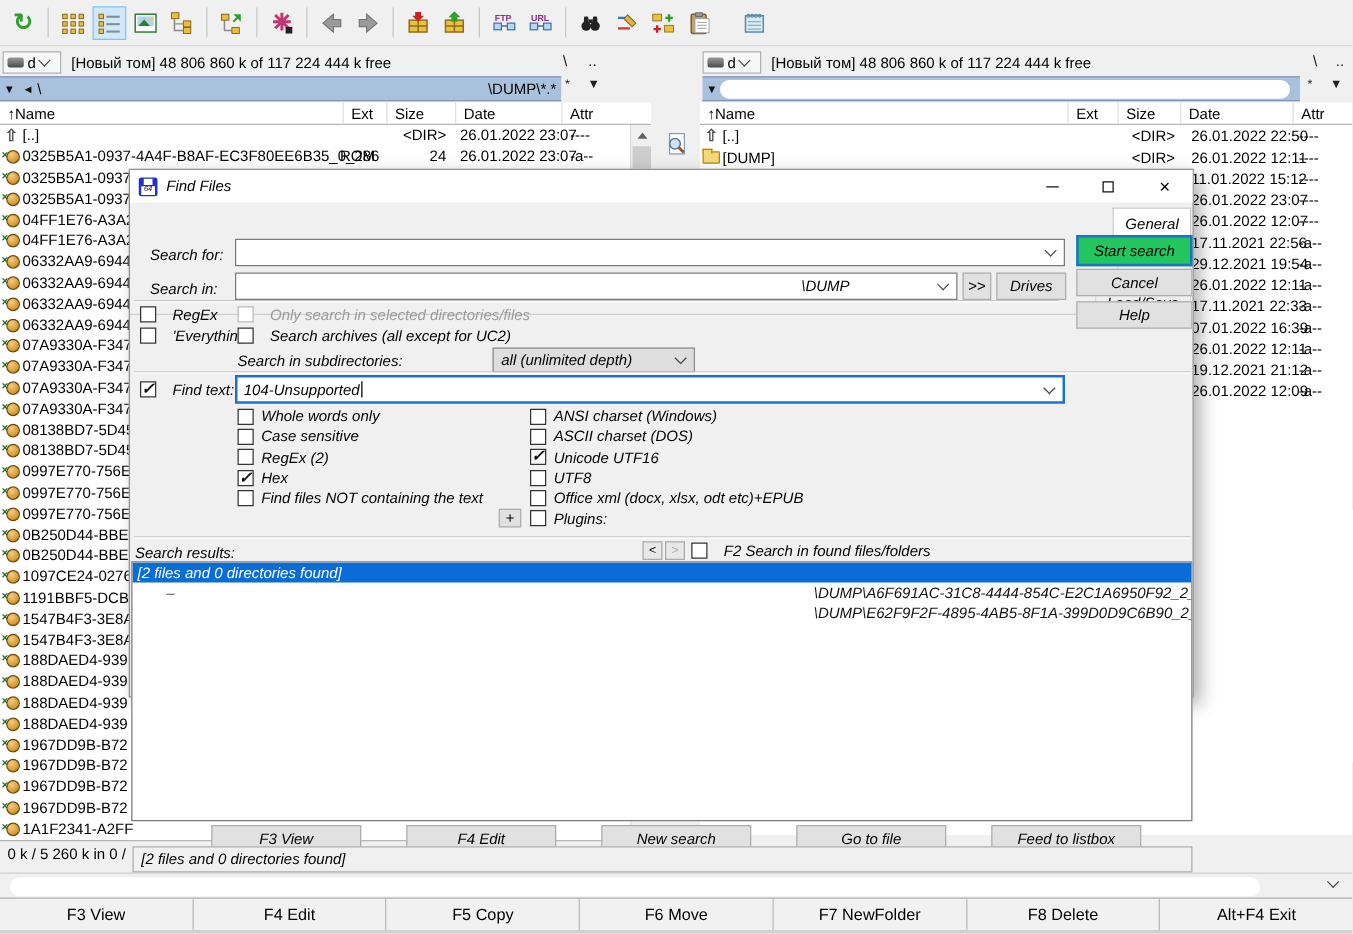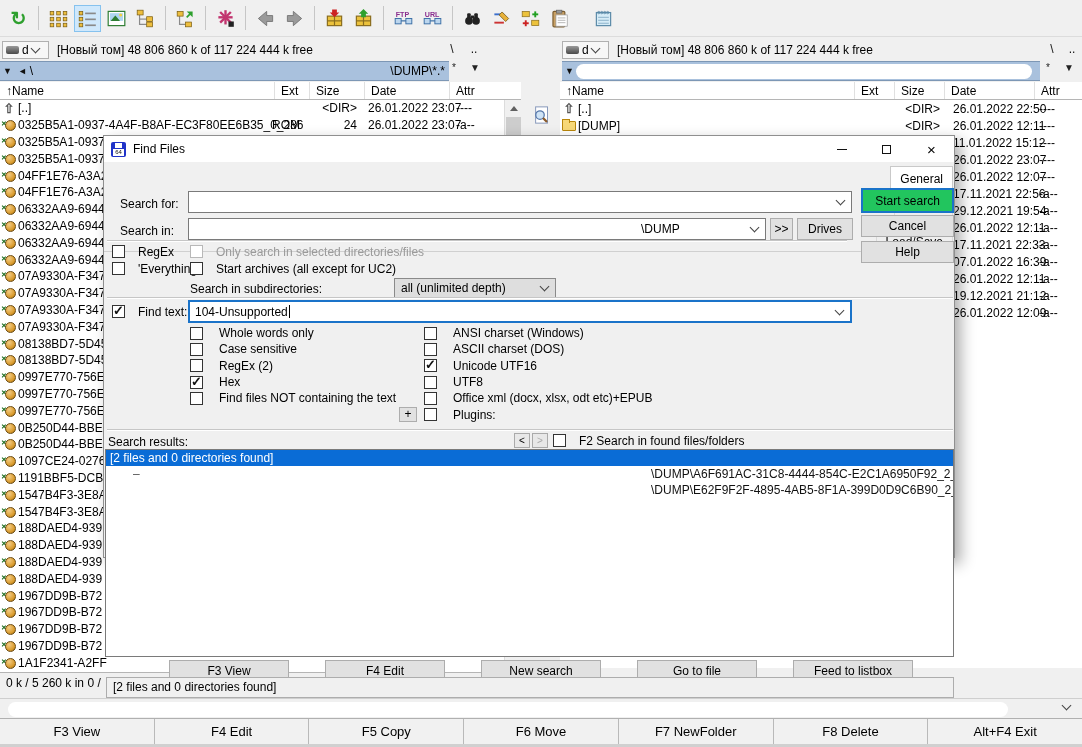--- a/index.html
+++ b/index.html
@@ -67,21 +67,21 @@
   
   .cmdbar { left:0; top:698px; width:1082px; height:20px; background:#f0f0f0; border-top:1px solid #cfcfcf; }
   .cmdblur { position:absolute; left:8px; top:3px; width:1000px; height:15px; }
   .cmdchv { position:absolute; right:12px; top:6px; }
   .fbar { left:0; top:718px; width:1082px; height:26px; background:#f1f1f1; border-top:1px solid #b0b0b0; display:flex; }
   .fkey { flex:1; display:flex; align-items:center; justify-content:center; font-size:13px; border-left:1px solid #b9b9b9; }
   .fkey:first-child { border-left:none; }
   .sliver { left:0; top:744px; width:1082px; height:3px; background:#d0d0d0; }
 
   
-  .dlg { left:103px; top:135px; width:852px; height:423px; background:#f0f0f0; border:1px solid #8f8f8f; z-index:50; box-shadow:6px 6px 14px rgba(0,0,0,.32); }
+  .dlg { left:103px; top:135px; width:852px; height:423px; background:#f0f0f0; border:1px solid #8f8f8f; z-index:50; box-shadow:6px 6px 14px rgba(0,0,0,.32);font-style:italic; }
   .dlg-title { position:absolute; left:0; top:0; width:100%; height:26px; background:#fff; display:flex; align-items:center; padding-left:7px; gap:7px; }
   .fdisk { width:15px; height:15px; background:#2033c8; border-radius:2px; position:relative; flex:none; }
   .fdisk .shutter { position:absolute; left:4px; top:1px; width:7px; height:5px; background:#fff; }
   .fdisk .lbl { position:absolute; left:2px; bottom:1px; right:2px; height:7px; background:#fff; font-size:6px; line-height:7px; text-align:center; color:#111; }
   .wbtn { position:absolute; top:0; width:45px; height:26px; display:flex; align-items:center; justify-content:center; }
   .wmin { right:90px; } .wmax { right:45px; } .wclose { right:0; font-size:15px; }
   .wmin i { display:block; width:10px; height:1px; background:#111; }
   .wmax i { display:block; width:9px; height:9px; border:1px solid #111; }
 
   .dlg-tabs { position:absolute; left:0px; top:29px; width:100%; display:flex; padding-left:4px; border-bottom:1px solid #d0d0d0; align-items:flex-end;flex-direction:column; }
@@ -99,21 +99,21 @@
   .drop .chv { position:absolute; right:7px; top:7px; }
 
   .cb { width:13px; height:13px; border:1px solid #333; background:#fff; display:inline-block; position:relative; flex:none; }
   .cb.ck::after { content:"✓"; position:absolute; left:0px; top:-3px; font-size:13px; font-weight:bold; color:#111; }
   .cb.dis { border-color:#b8b8b8; }
   .cbrow { position:absolute; display:flex; align-items:flex-start; gap:13px; white-space:nowrap; }
   .cbrow.dis { color:#9a9a9a; }
   .groove { position:absolute; left:3px; right:3px; height:2px; border-top:1px solid #c6c6c6; border-bottom:1px solid #fff; }
 
   .optcol { position:absolute; }
-  .optrow { display:flex; align-items:center; gap:16px; height:16.3px; position:relative; white-space:nowrap; }
+  .optrow { display:flex; align-items:center; gap:6px; height:16.3px; position:relative; white-space:nowrap; }
   .plusbtn { position:absolute; left:-25px; width:18px; height:15px; background:#e1e1e1; border:1px solid #adadad; text-align:center; line-height:13px; }
 
   .minibtn { position:absolute; width:16px; height:15px; background:#e8e8e8; border:1px solid #aaa; text-align:center; line-height:13px; font-size:10px; }
   .minibtn.dim { color:#aaa; }
 
   .reslist { position:absolute; left:1px; top:313px; width:849px; height:208px; background:#fff; border:1px solid #7a7a7a; overflow:hidden; }
   .resrow { position:relative; height:16px; line-height:16px; white-space:nowrap; }
   .resrow.sel { background:#0a6cd6; color:#fff; padding-left:4px; }
   .resdash { position:absolute; left:27px; color:#555; }
   .rowblur { position:absolute; left:40px; top:2px; width:500px; height:12px; }
@@ -905,21 +905,21 @@
     <div class="cbrow dis" style="left:86px; top:109px;">
         <span class="cb dis"></span>
         <span>Only search in selected directories/files</span>
       </div>
     <div class="cbrow" style="left:8px; top:126px;">
         <span class="cb"></span>
         <span>'Everything'</span>
       </div>
     <div class="cbrow" style="left:86px; top:126px;">
         <span class="cb"></span>
-        <span>Start archives (all except for UC2)</span>
+        <span>Search archives (all except for UC2)</span>
       </div>
 
     <span class="dl" style="left:86px; top:146px;">Search in subdirectories:</span>
     <div class="drop" style="left:290px; top:142px; width:162px; height:20px;">
         <span>all (unlimited depth)</span>
         <span class="chv"></span>
       </div>
 
     <div class="groove" style="top:161px; width:846px;"></div>
 

